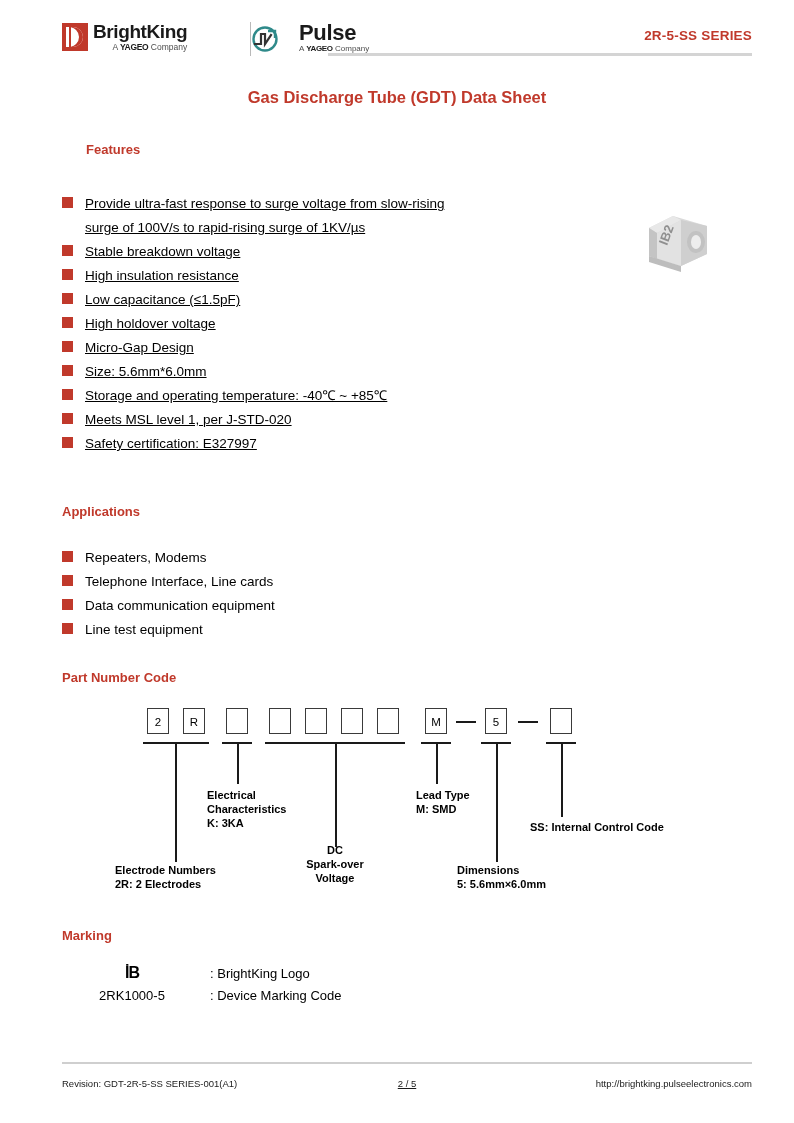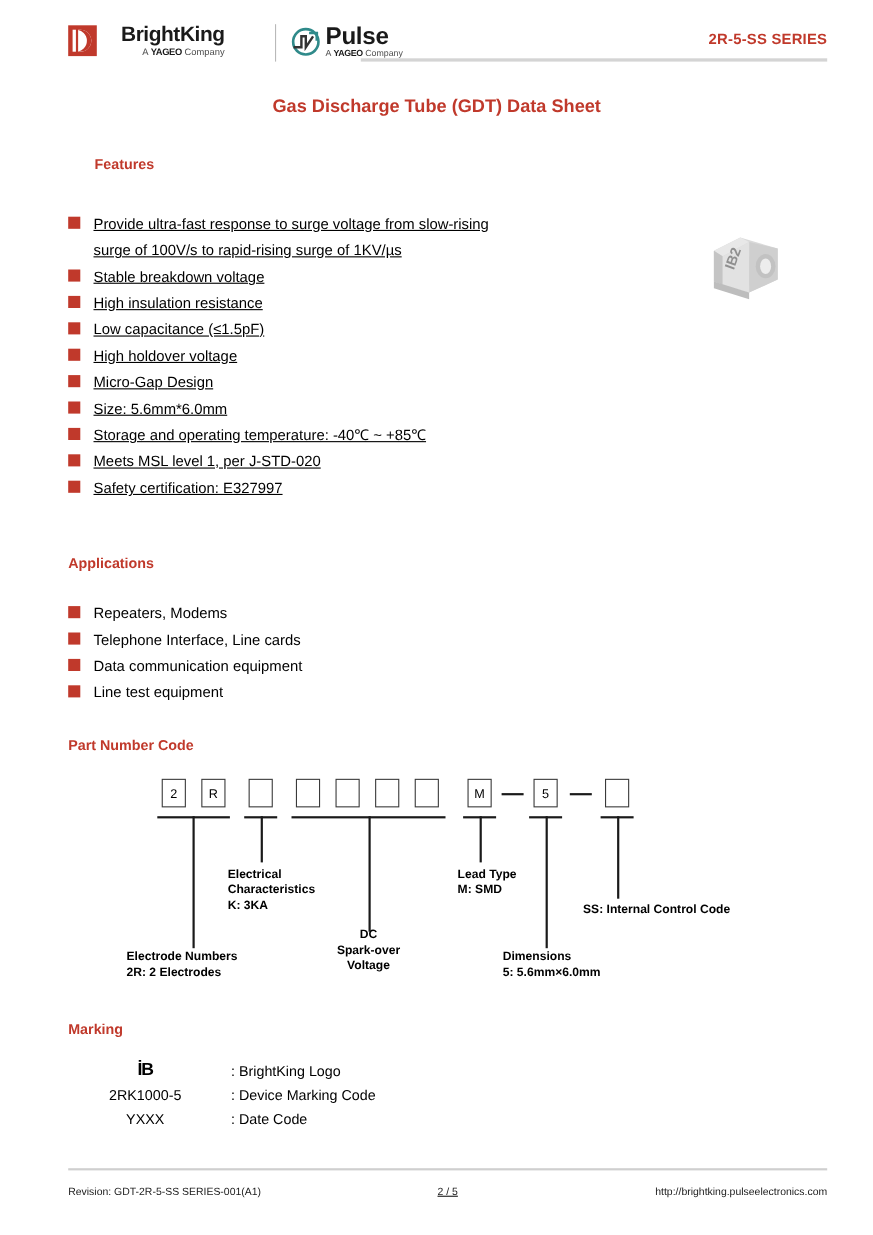--- a/index.html
+++ b/index.html
@@ -66,21 +66,21 @@
     border-radius: 0 6px 6px 0;
   }
   .bk-mark .bk-inner2 {
     position: absolute;
     left: 12px; top: 16px;
     width: 6px; height: 6px;
     background: #c0392b;
     border-radius: 0 6px 6px 0;
   }
   .bk-text {
-    margin-left: 22px;
+    margin-left: 5px;
     line-height: 1;
   }
   .bk-name {
     font-size: 19px;
     font-weight: bold;
     letter-spacing: -0.4px;
     color: #1a1a1a;
     display: block;
   }
   .bk-sub {
@@ -97,23 +97,24 @@
     letter-spacing: -0.3px;
   }
   .divider-v {
     position: absolute;
     left: 188px; top: 4px;
     width: 1px; height: 34px;
     background: #b9b9b9;
   }
   .logo-pulse {
     position: absolute;
-    left: 202px; top: 4px;
+    left: 189px; top: 4px;
     display: flex;
-    align-items: center;
+    align-items: flex-end;
+    gap: 16px;
   }
   .pl-mark {
     width: 28px; height: 28px;
     flex: 0 0 auto;
   }
   .pl-text { margin-left: 4px; line-height: 1; }
   .pl-name {
     font-size: 22px;
     font-weight: bold;
     color: #1a1a1a;
@@ -490,24 +491,20 @@
   <div class="sec-heading" id="h-marking">Marking</div>
   <div class="marking-block">
       <div class="marking-row">
         <div class="marking-left"><span class="mk-logo">İB</span></div>
         <div class="marking-right">: BrightKing Logo</div>
       </div>
       <div class="marking-row">
         <div class="marking-left">2RK1000-5</div>
         <div class="marking-right">: Device Marking Code</div>
       </div>
-      <div class="marking-row">
-        <div class="marking-left">YXXX</div>
-        <div class="marking-right">: Date Code</div>
-      </div>
     </div>
 
   <div class="footer-rule"></div>
   <div class="footer">
     <span class="footer-left">Revision: GDT-2R-5-SS SERIES-001(A1)</span>
     <span class="footer-center">2 / 5</span>
     <span class="footer-right">http://brightking.pulseelectronics.com</span>
   </div>
 
 </div>

